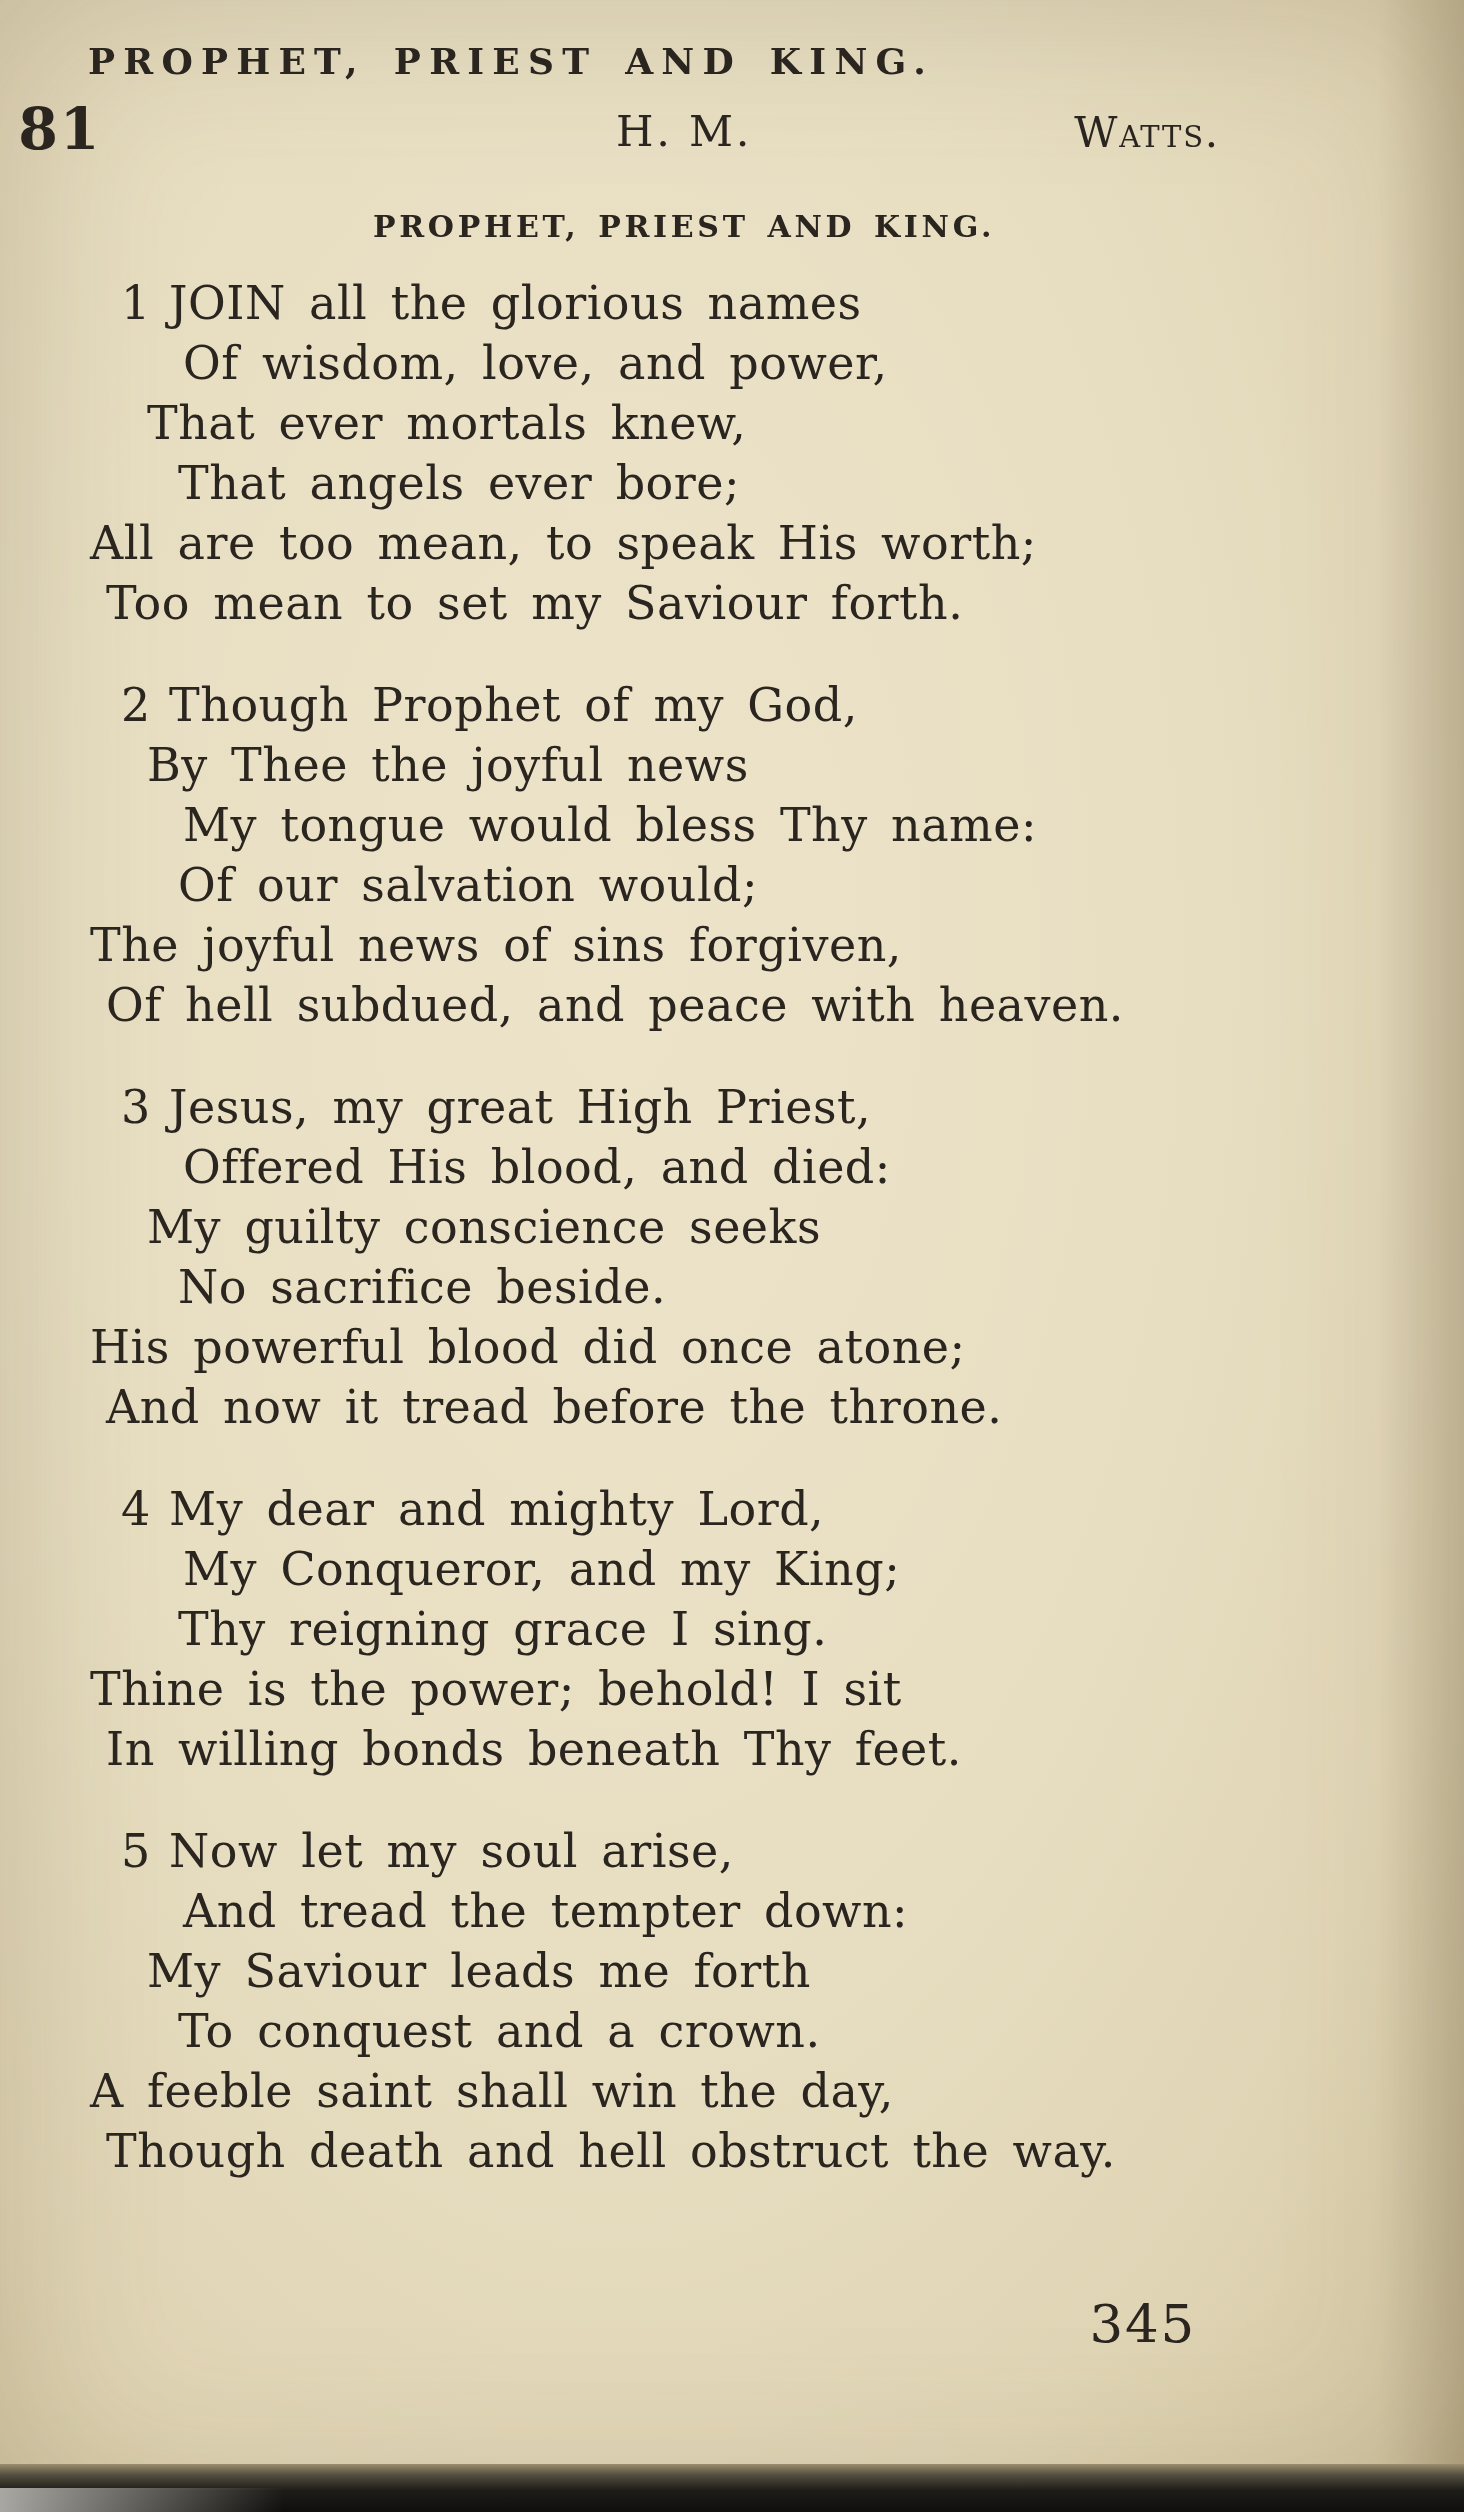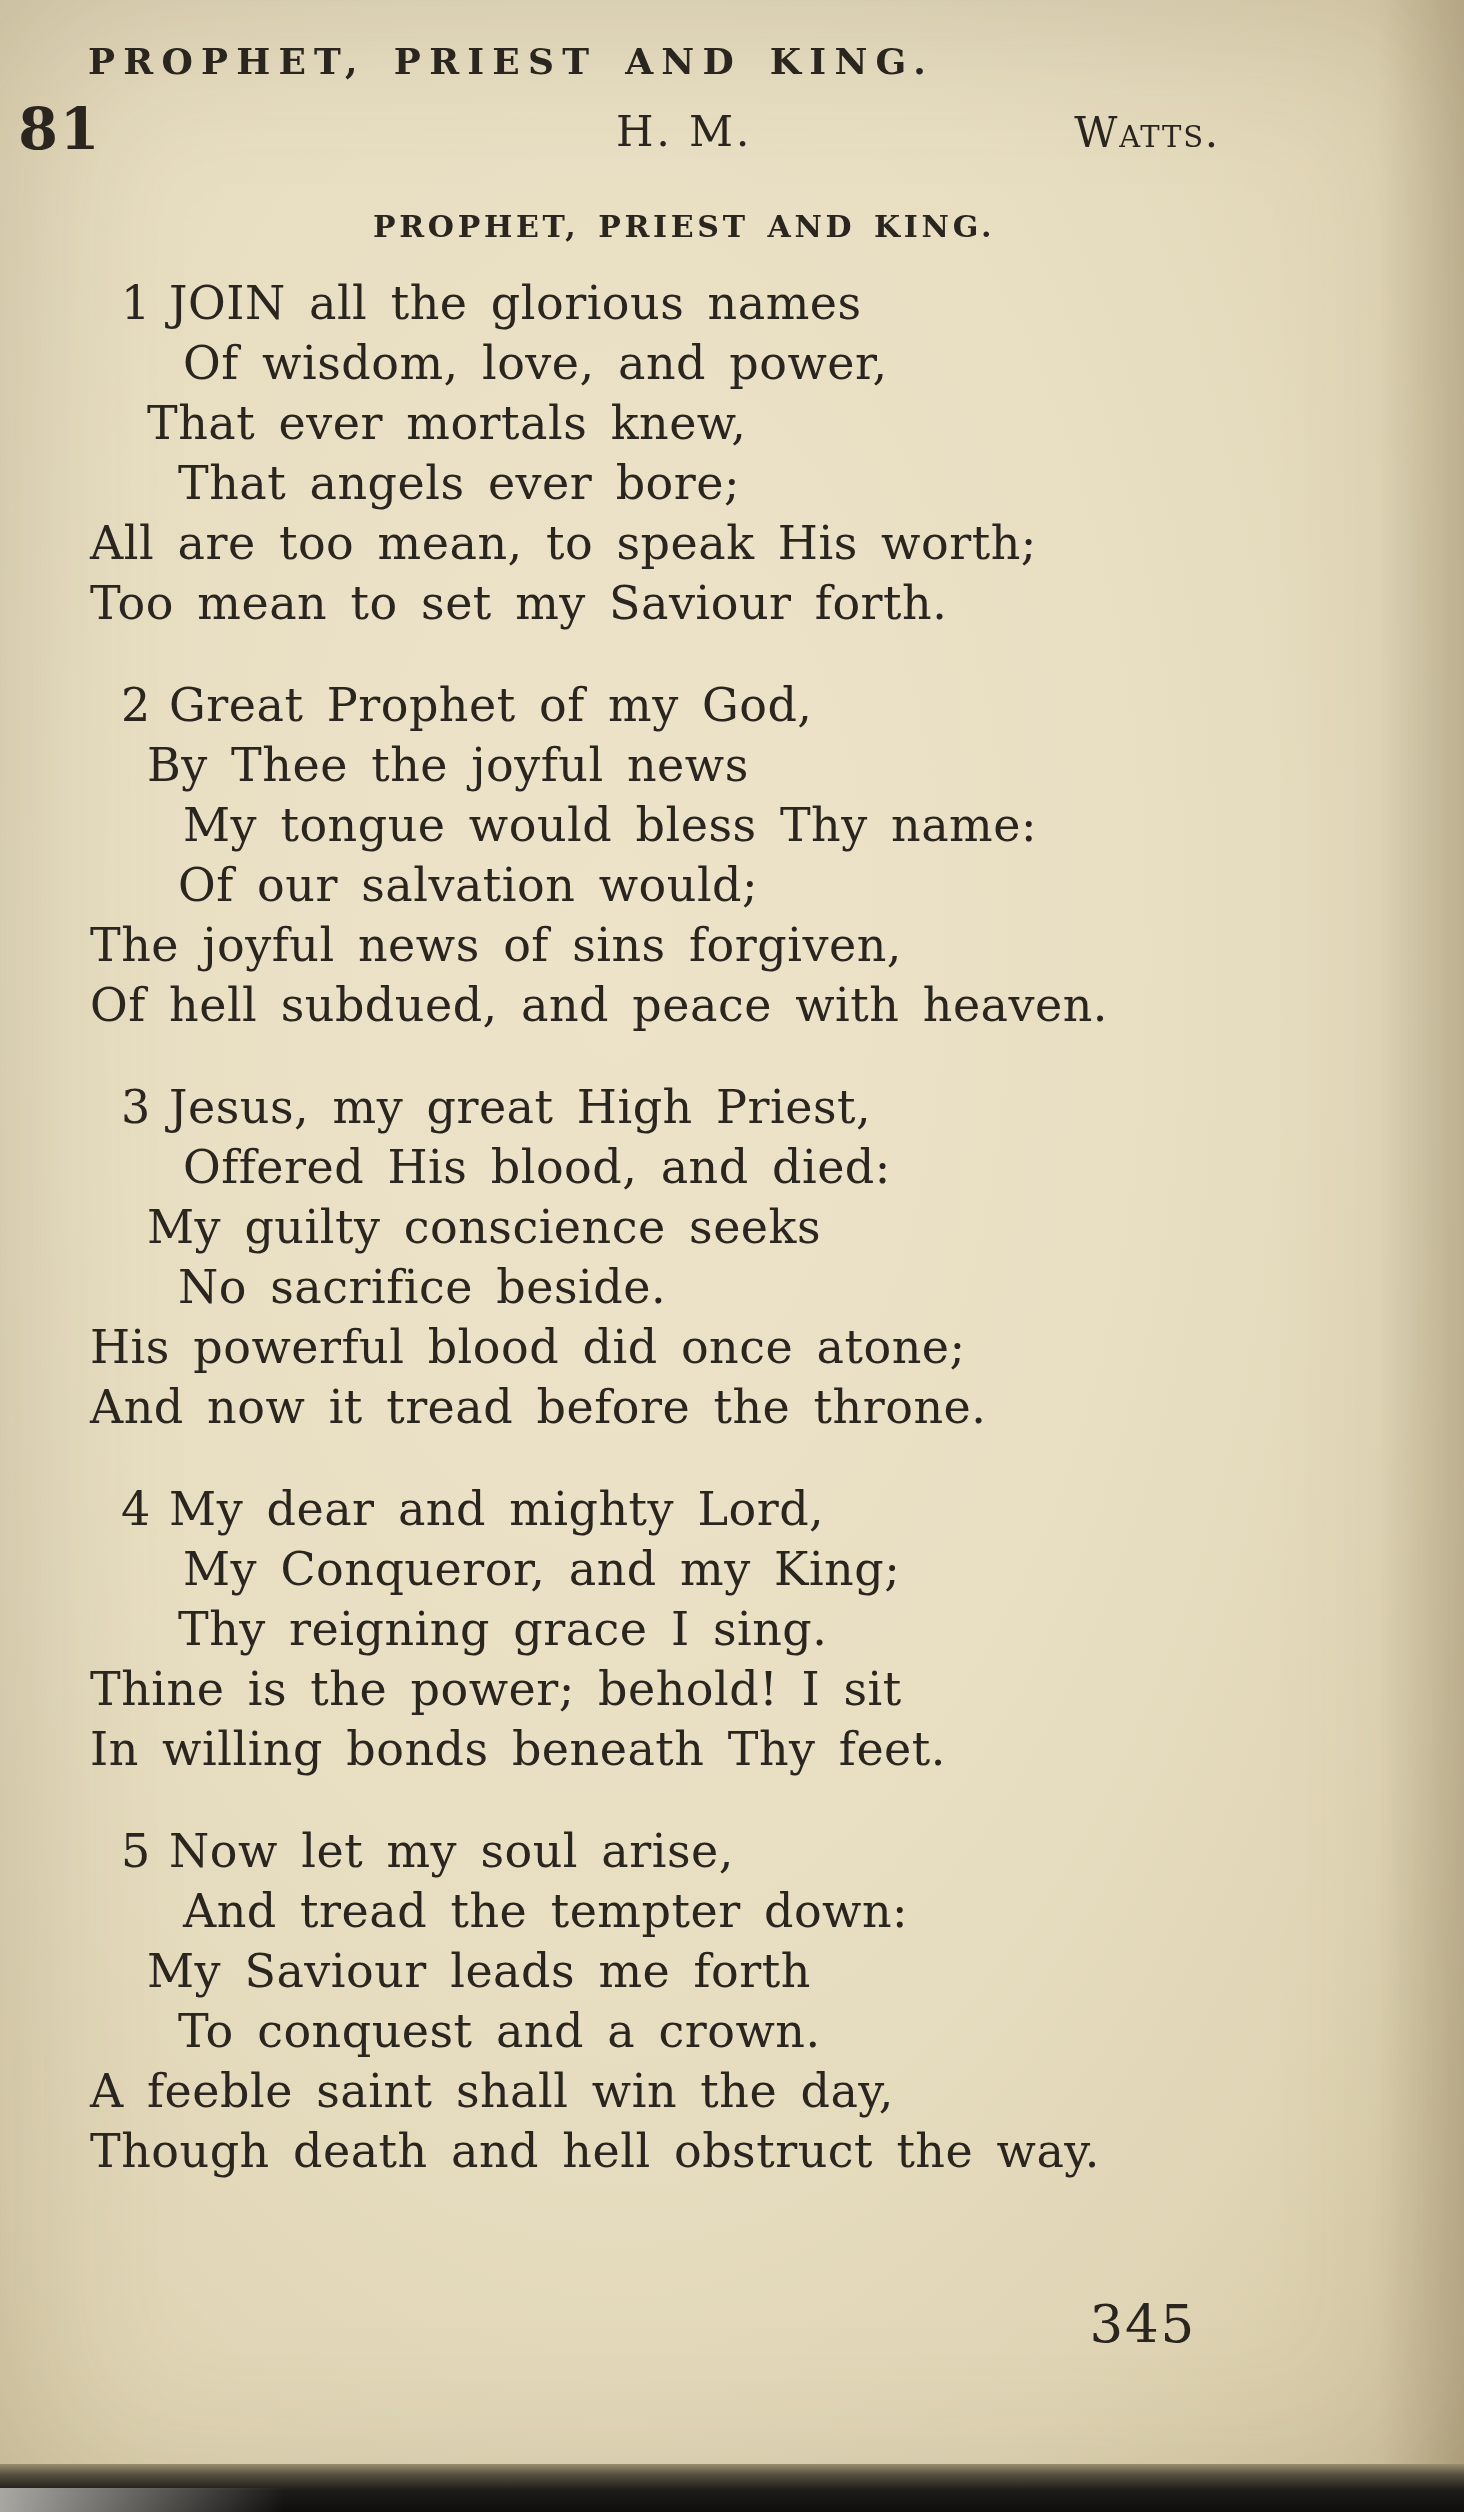--- a/index.html
+++ b/index.html
@@ -84,21 +84,21 @@
     white-space: nowrap;
   }
   .vnum {
     margin-right: 18.3px;
   }
   .indent-0 { padding-left: 31px; }
   .indent-1 { padding-left: 93px; }
   .indent-2 { padding-left: 57px; }
   .indent-3 { padding-left: 88px; }
   .indent-4 { padding-left: 0; }
-  .indent-5 { padding-left: 0; }
+  .indent-5 { padding-left: 0; margin-left: 16px; }
   .page-number {
     position: absolute;
     top: 2293px;
     left: 87px;
     width: 1109px;
     text-align: right;
     font-size: 53px;
     letter-spacing: 1.8px;
   }
   .edge-right {
@@ -144,21 +144,21 @@
   <div class="verses">
       <div class="verse">
         <div class="line indent-0"><span class="vnum">1</span><span>JOIN all the glorious names</span></div>
         <div class="line indent-1">Of wisdom, love, and power,</div>
         <div class="line indent-2">That ever mortals knew,</div>
         <div class="line indent-3">That angels ever bore;</div>
         <div class="line indent-4">All are too mean, to speak His worth;</div>
         <div class="line indent-5">Too mean to set my Saviour forth.</div>
       </div>
       <div class="verse">
-        <div class="line indent-0"><span class="vnum">2</span><span>Great Prophet of my God,</span></div>
+        <div class="line indent-0"><span class="vnum">2</span><span>Though Prophet of my God,</span></div>
         <div class="line indent-2">By Thee the joyful news</div>
         <div class="line indent-1">My tongue would bless Thy name:</div>
         <div class="line indent-3">Of our salvation would;</div>
         <div class="line indent-4">The joyful news of sins forgiven,</div>
         <div class="line indent-5">Of hell subdued, and peace with heaven.</div>
       </div>
       <div class="verse">
         <div class="line indent-0"><span class="vnum">3</span><span>Jesus, my great High Priest,</span></div>
         <div class="line indent-1">Offered His blood, and died:</div>
         <div class="line indent-2">My guilty conscience seeks</div>

